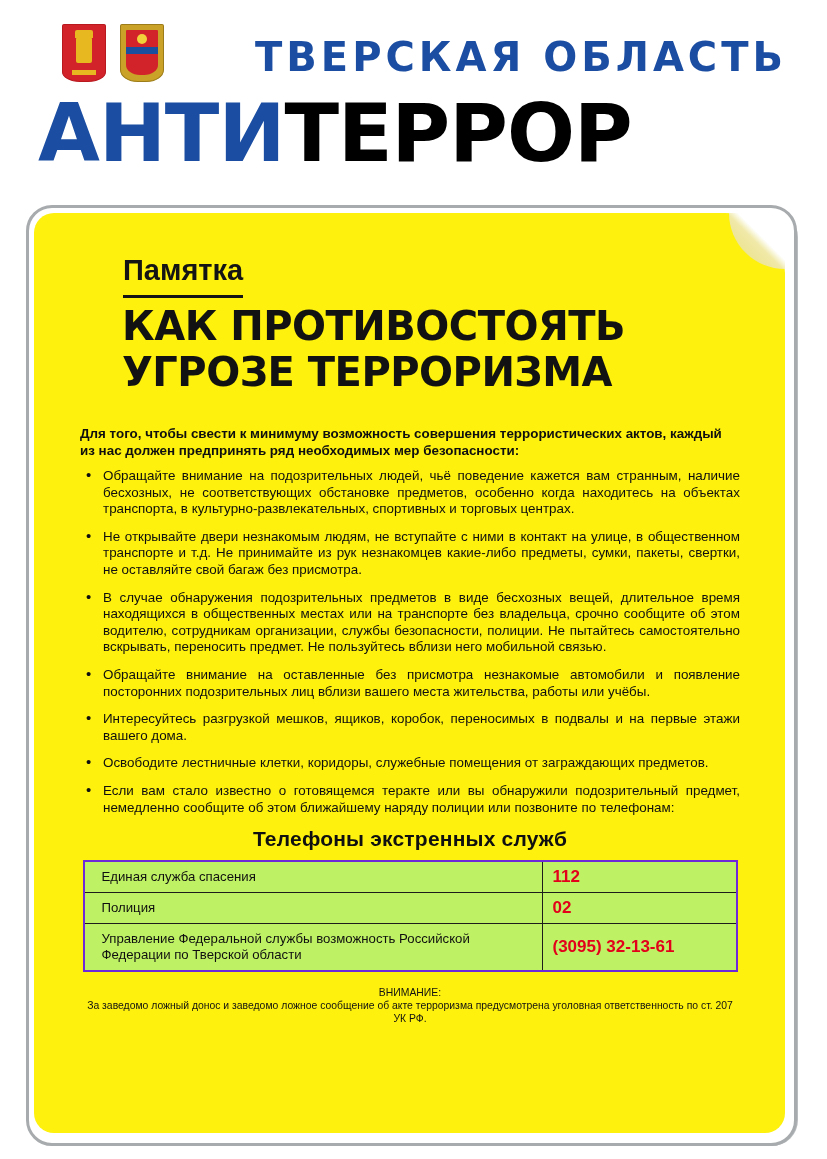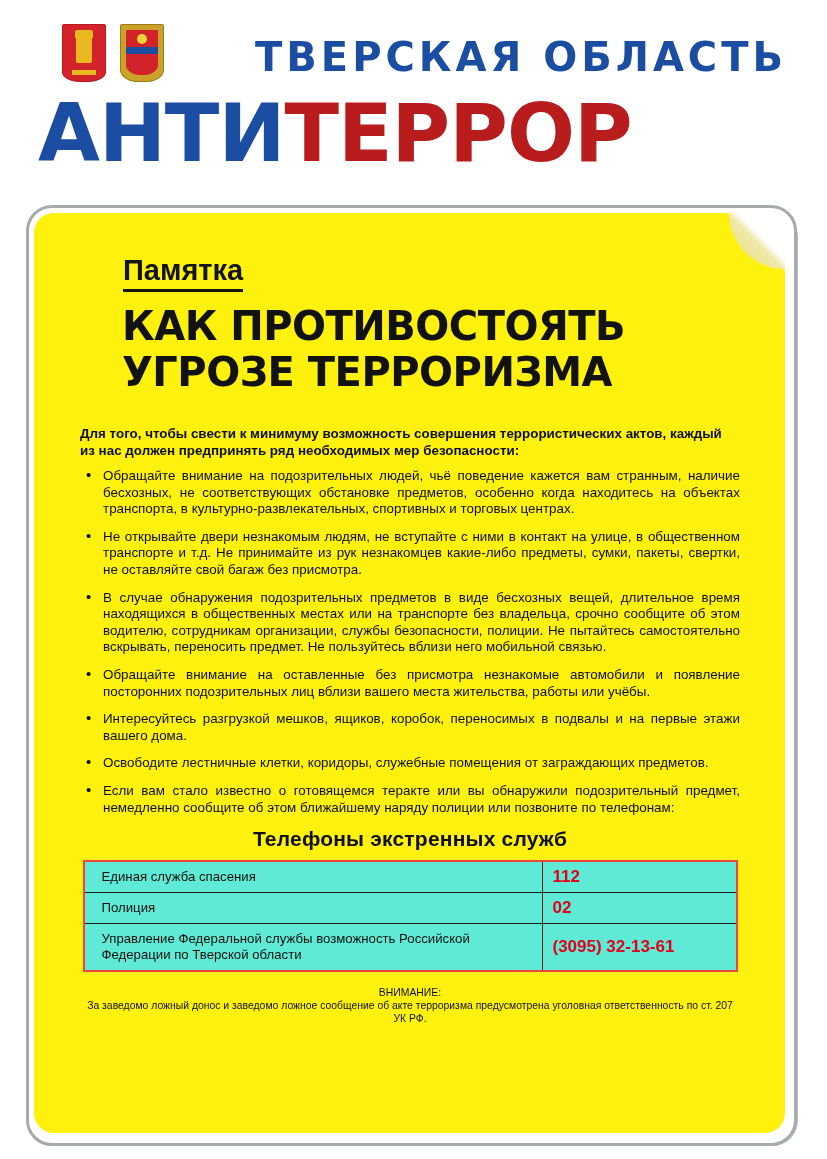--- a/index.html
+++ b/index.html
@@ -115,21 +115,21 @@
     font-size: 80px;
     font-weight: bold;
     letter-spacing: -1px;
     line-height: 92px;
     white-space: nowrap;
   }
   .big-title .anti {
     color: #1b4ea2;
   }
   .big-title .terror {
-    color: #b91c1c;
+    color: #000000;
   }
 
   
   .card-shadow {
     position: absolute;
     left: 33px;
     top: 211px;
     width: 765px;
     height: 935px;
     background: #b9bcbe;
@@ -165,21 +165,21 @@
   }
 
   .memo-label {
     position: absolute;
     left: 89px;
     top: 41px;
     font-size: 29px;
     font-weight: bold;
     color: #141414;
     border-bottom: 3px solid #141414;
-    padding-bottom: 3px;
+    padding-bottom: 9px;
     line-height: 32px;
   }
   .headline {
     position: absolute;
     left: 88px;
     top: 90px;
     width: 640px;
     font-family: "DejaVu Sans", sans-serif;
     font-size: 40px;
     font-weight: bold;
@@ -229,22 +229,22 @@
     text-align: center;
     font-size: 21px;
     font-weight: bold;
     color: #101010;
     letter-spacing: 0.2px;
   }
   table.phones {
     margin: 9px auto 0 auto;
     width: 655px;
     border-collapse: collapse;
-    background: #5eead4;
-    border: 2px solid #ef4444;
+    background: #bef264;
+    border: 2px solid #6d28d9;
   }
   table.phones td {
     border: 1px solid #1d1d1b;
     padding: 7px 10px;
     font-size: 13.2px;
     color: #0f0f0f;
     line-height: 16px;
   }
   table.phones td.service {
     width: 430px;

